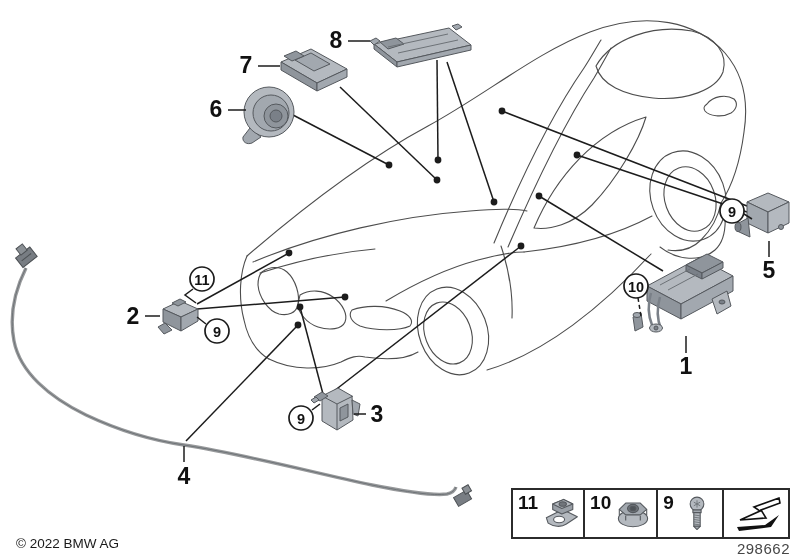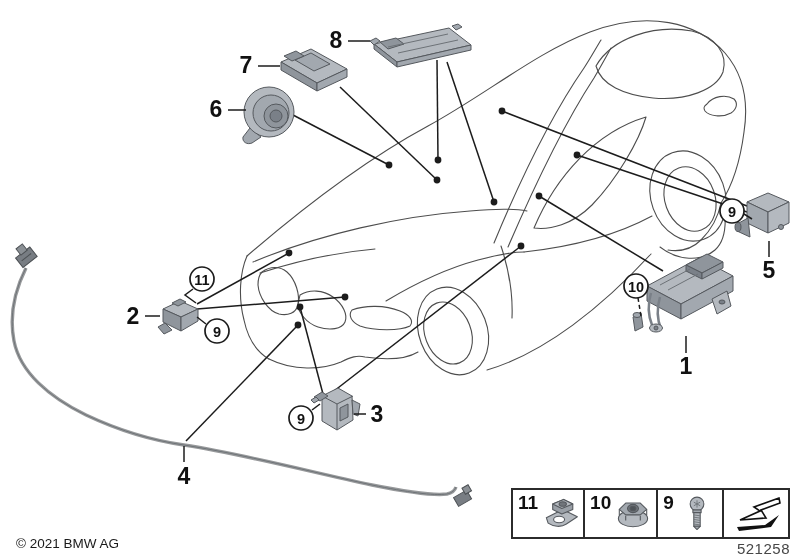--- a/index.html
+++ b/index.html
@@ -275,14 +275,14 @@
   <div class="legend-cell">
     <span class="legend-icon">
       <svg width="56" height="40" viewBox="0 0 52 40">
         <path d="M47,4 L22,13 L28,17 L8,26 L34,24 L29,16 L48,9 Z" fill="#ffffff" stroke="#111111" stroke-width="1.6" stroke-linejoin="miter"></path>
         <path d="M5,33 L33,31 L47,21 L39,33 L7,37 Z" fill="#111111"></path>
       </svg>
     </span>
   </div>
 </div>
 
-<div class="copyright">© 2021 BMW AG</div>
-<div class="diagram-number">521258</div>
+<div class="copyright">© 2022 BMW AG</div>
+<div class="diagram-number">298662</div>
 
 </body></html>

